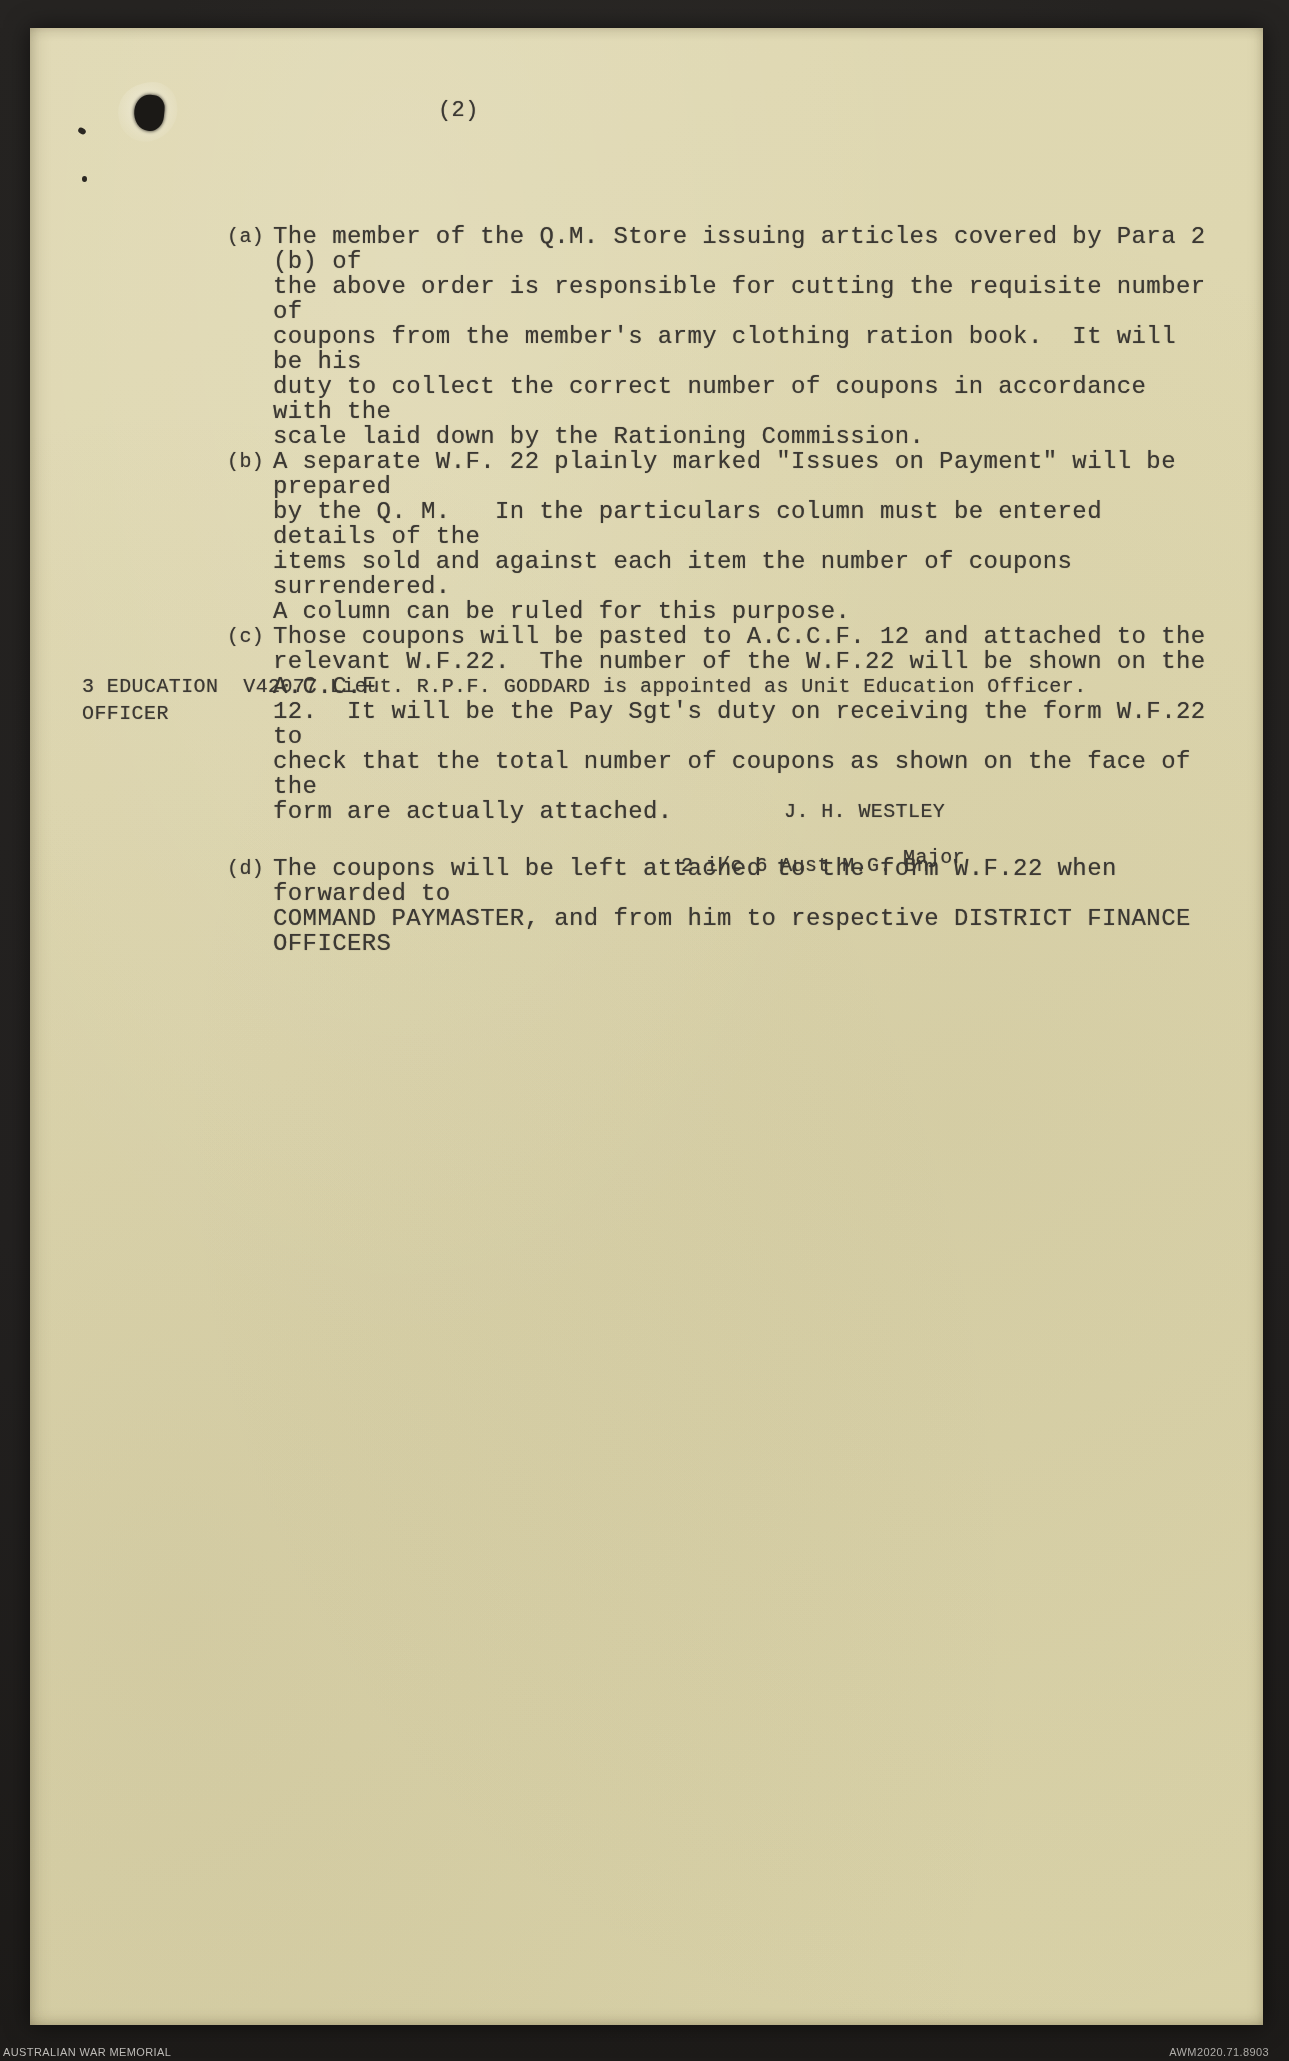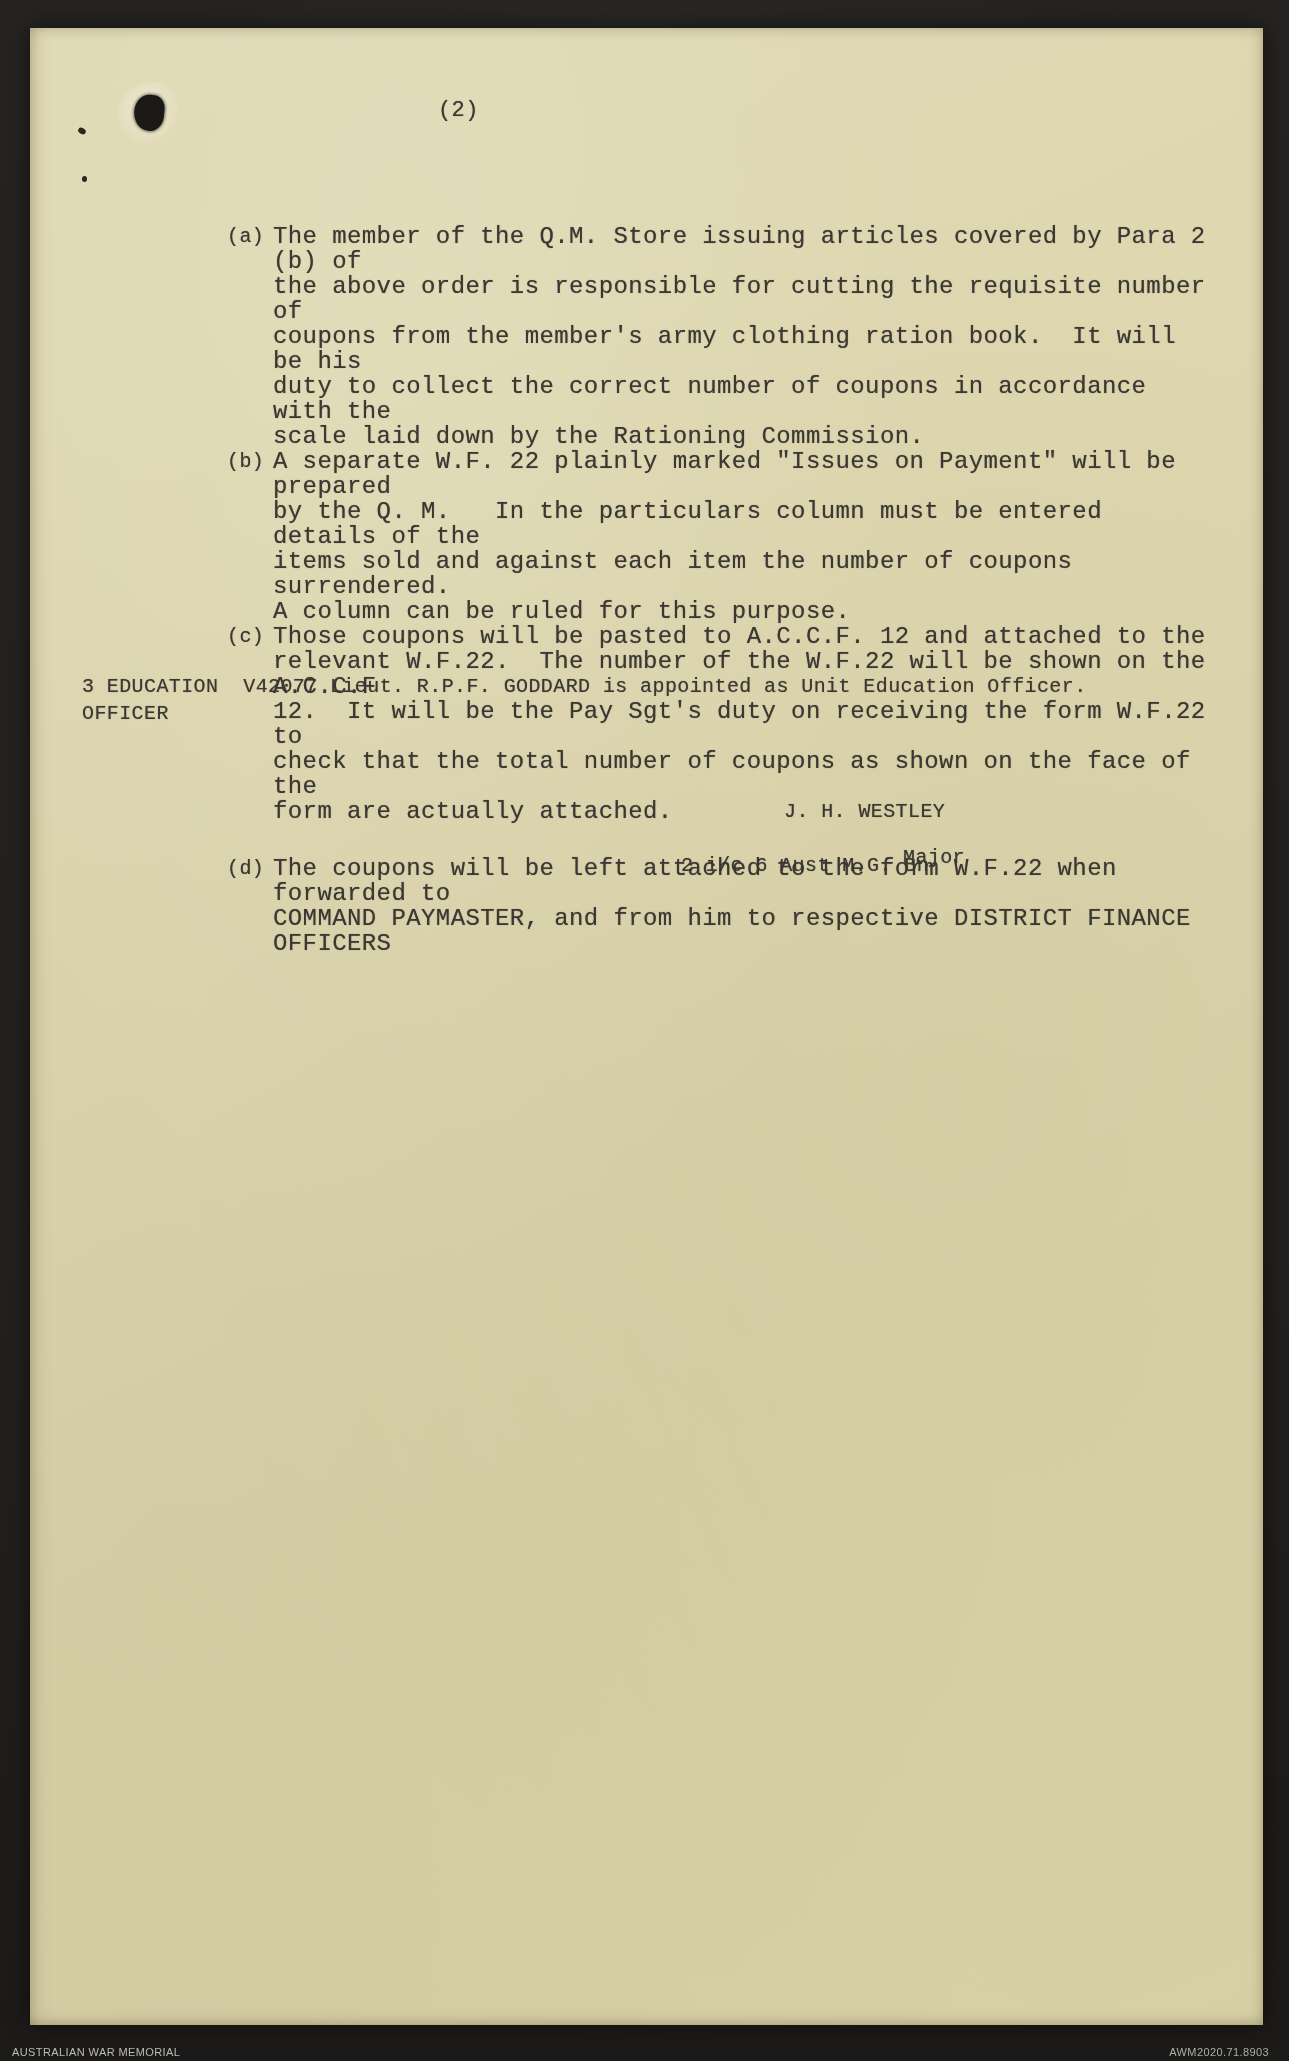--- a/index.html
+++ b/index.html
@@ -112,21 +112,21 @@
   .sig-unit { position: absolute; left: 651px; top: 826px; font-size: 20px; }
 
   .footer-label {
     position: absolute;
     bottom: 3px;
     font-family: "Liberation Sans", sans-serif;
     font-size: 11px;
     letter-spacing: 0.4px;
     color: #bdbbb7;
   }
-  .footer-left { left: 12px; }
+  .footer-left { left: 3px; }
   .footer-right { right: 20px; color: #aeaca8; }
 </style>
 </head>
 <body>
 
 <div class="scan-bg"></div>
 
 <div class="paper">
 
   <div class="hole-tear">

